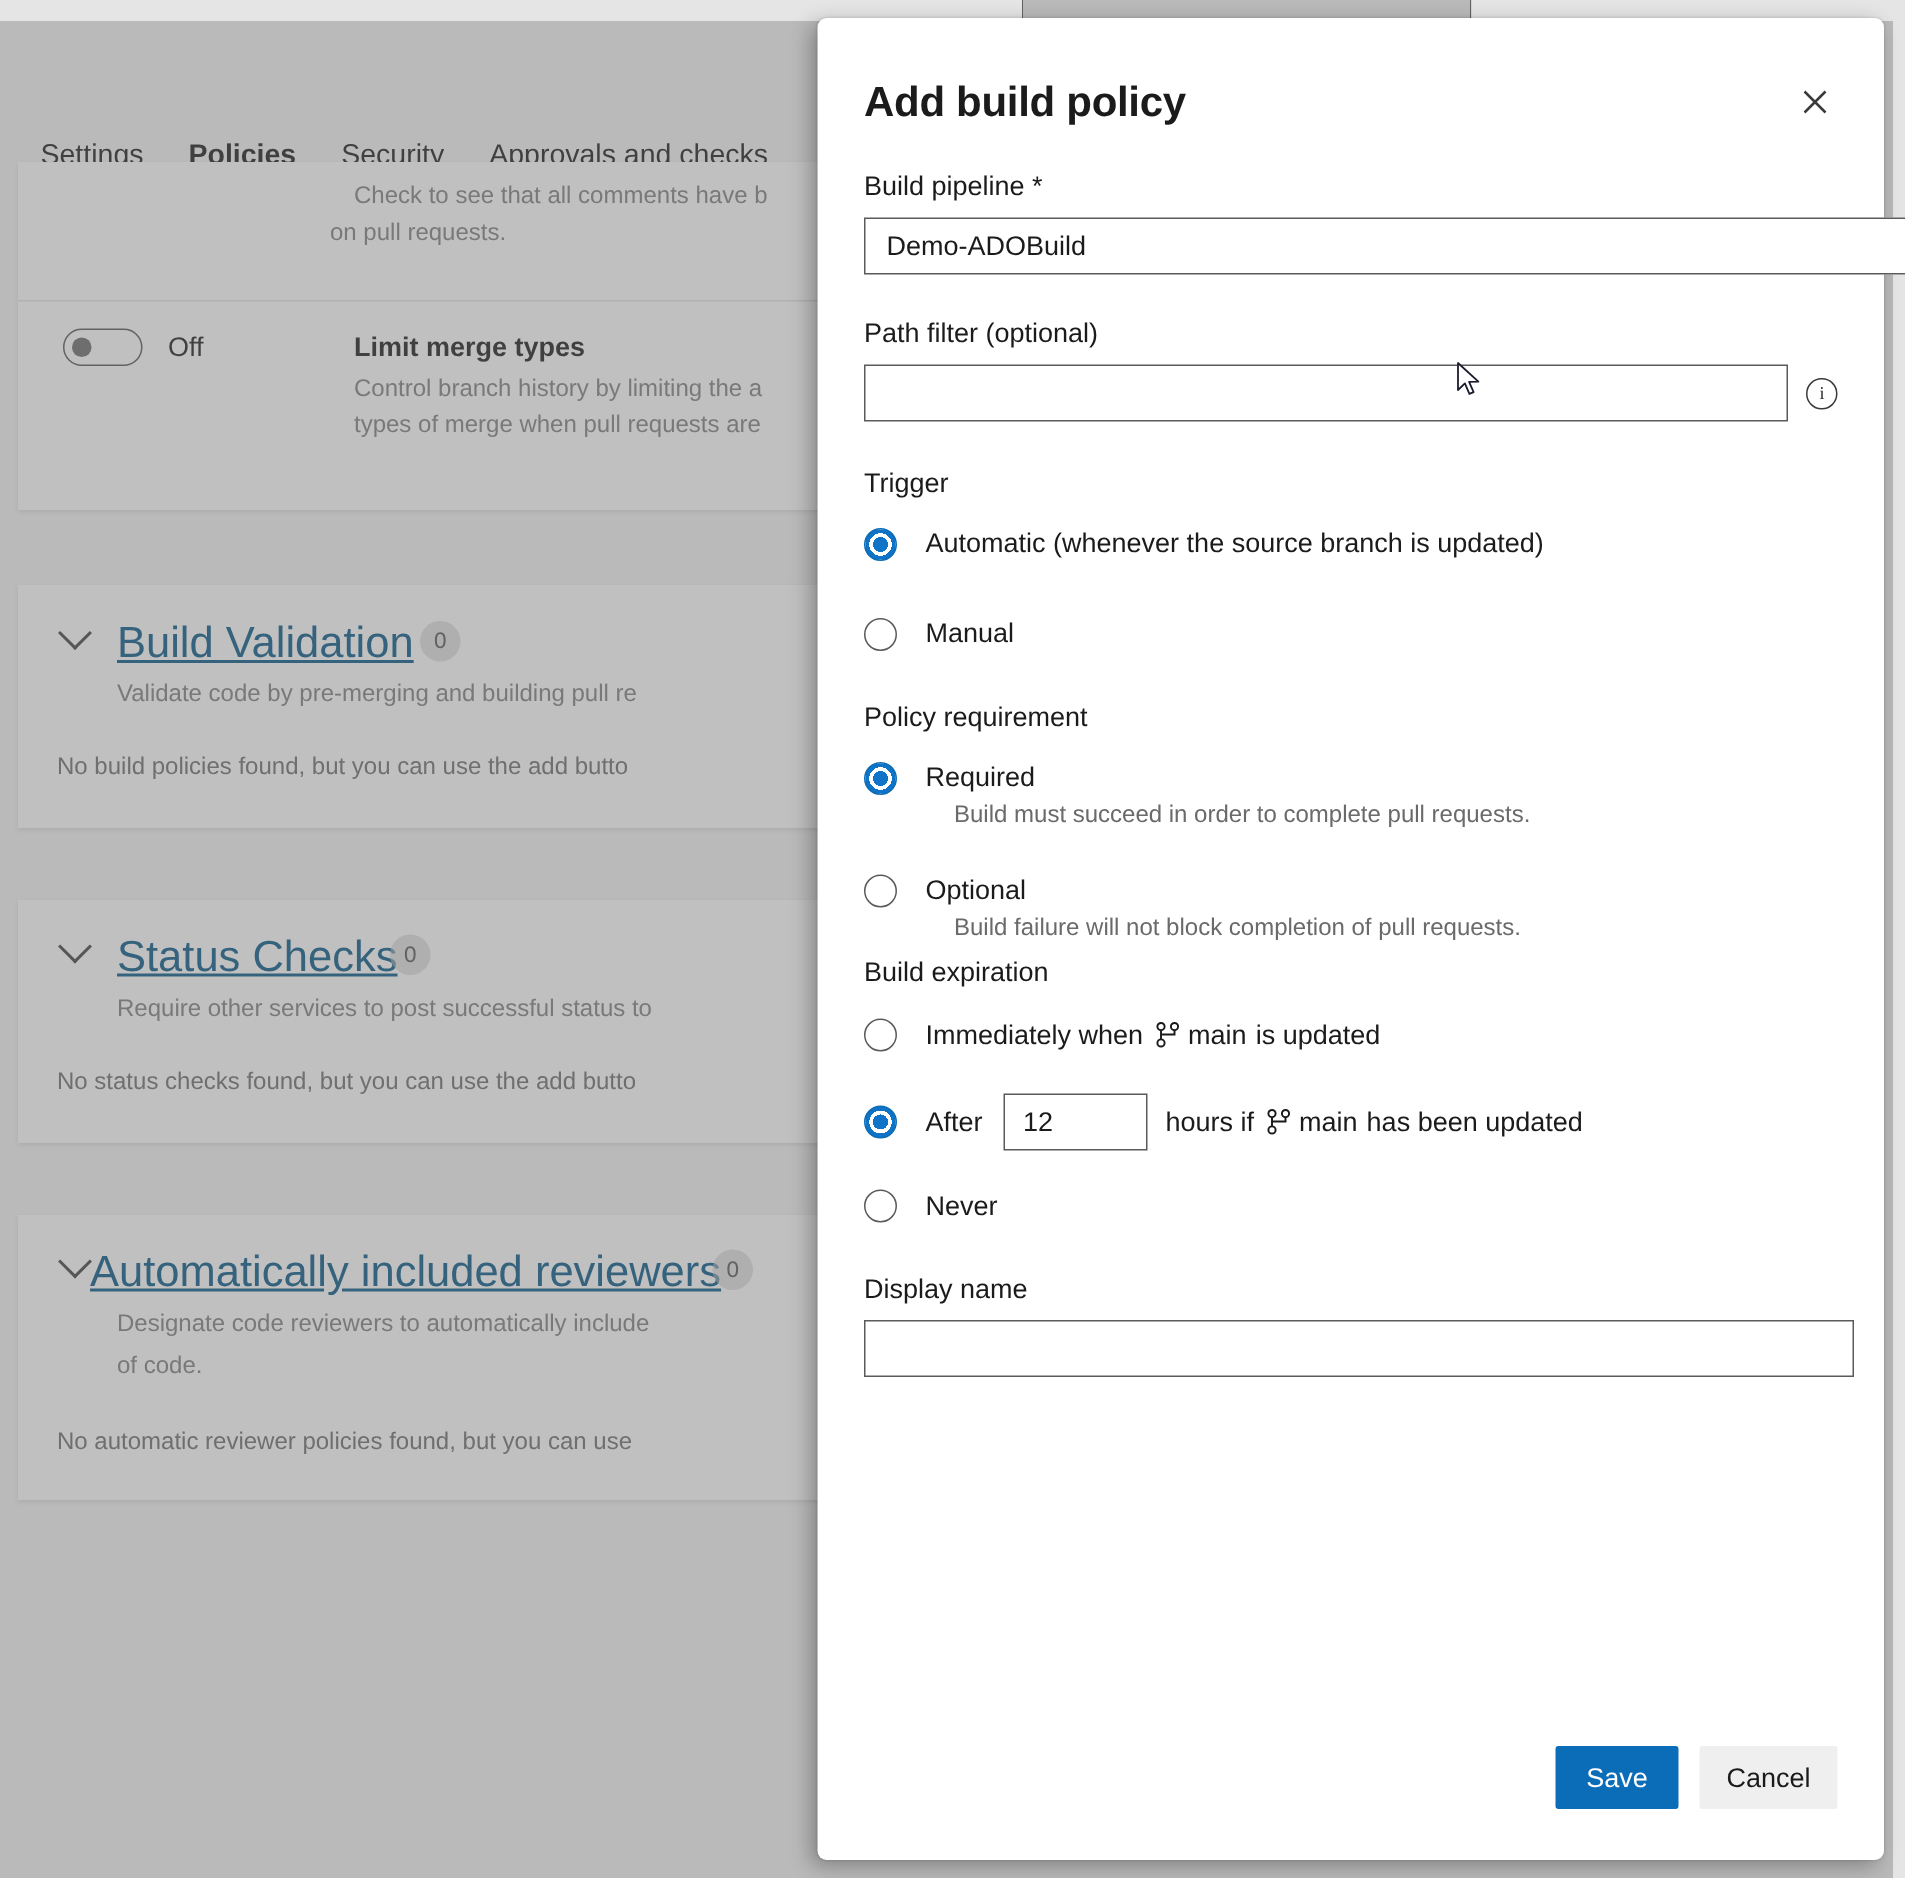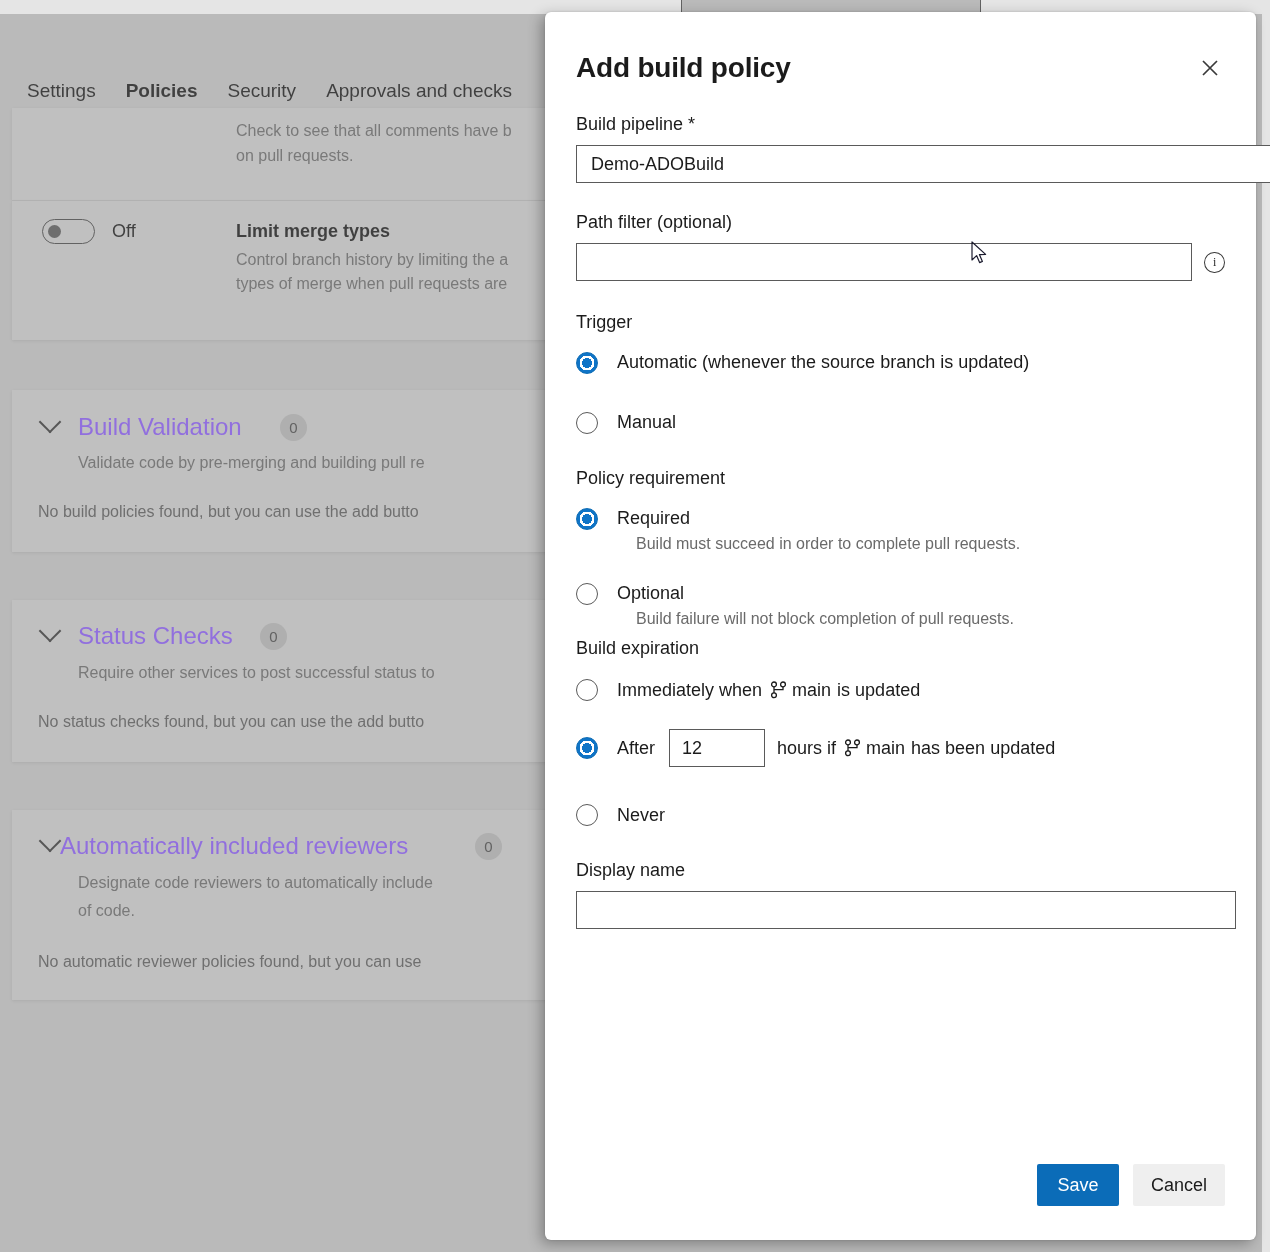--- a/index.html
+++ b/index.html
@@ -39,21 +39,21 @@
     background: #c4c4c4;
     box-sizing: border-box;
   }
 
   
   .tabs {
     position: absolute;
     left: 0; top: 80px;
     width: 560px; height: 48px;
     display: flex;
-    align-items: flex-start;
+    align-items: center;
     gap: 0px;
     padding-left: 12px;
     box-sizing: border-box;
   }
   .tab {
     font-size: 19px;
     color: #1b1b1b;
     padding: 0 15px;
     line-height: 22px;
     position: relative;
@@ -91,22 +91,23 @@
   .bg-desc {
     font-size: 16px;
     color: #6a6a6a;
     line-height: 25px;
   }
   .bg-muted {
     font-size: 16px;
     color: #5c5c5c;
   }
   .bg-h {
-    font-size: 24px;
-    color: #8b5cf6;
+    font-size: 29px;
+    color: #0c4a6e;
+    text-decoration: underline;
   }
   .toggle-pill {
     position: absolute;
     width: 53px; height: 25px;
     border: 1.5px solid #4a4a4a;
     border-radius: 14px;
     box-sizing: border-box;
   }
   .toggle-knob {
     position: absolute;
@@ -346,21 +347,21 @@
 
   <div class="tabs">
     <div class="tab">Settings</div>
     <div class="tab active">Policies</div>
     <div class="tab">Security</div>
     <div class="tab">Approvals and checks</div>
   </div>
 
   <div class="bg-card" style="left:12px; top:108px; width:548px; height:92px;"></div>
   <div class="bg-desc" style="position:absolute; left:236px; top:118px; width:330px; overflow:hidden; white-space:nowrap;">Check to see that all comments have b</div>
-  <div class="bg-desc" style="position:absolute; left:236px; top:143px;">on pull requests.</div>
+  <div class="bg-desc" style="position:absolute; left:220px; top:143px;">on pull requests.</div>
   <div class="bg-sep" style="left:12px; top:200px; width:548px;"></div>
 
   <div class="bg-card" style="left:12px; top:201px; width:548px; height:139px;"></div>
   <div class="toggle-pill" style="left:42px; top:219px;">
     <div class="toggle-knob"></div>
   </div>
   <div style="position:absolute; left:112px; top:221px; font-size:18px; color:#1b1b1b;">Off</div>
   <div class="bg-strong" style="position:absolute; left:236px; top:221px;">Limit merge types</div>
   <div class="bg-desc" style="position:absolute; left:236px; top:271px; width:325px; overflow:hidden; white-space:nowrap;">types of merge when pull requests are</div>
   <div class="bg-desc" style="position:absolute; left:236px; top:247px; width:325px; overflow:hidden; white-space:nowrap;">Control branch history by limiting the a</div>
@@ -477,21 +478,21 @@
           <circle cx="4" cy="14.3" r="2.4" fill="none" stroke="#1b1b1b" stroke-width="1.3"></circle>
           <path d="M4 5.9 L4 11.9" stroke="#1b1b1b" stroke-width="1.3" fill="none"></path>
           <path d="M13 5.9 L13 8.6 L4 8.6" stroke="#1b1b1b" stroke-width="1.3" fill="none"></path>
         </svg>
       </span>
       <span style="font-size:18px; color:#1b1b1b; margin-left:5px;">main</span>
       <span style="font-size:18px; color:#1b1b1b; margin-left:6px;">has been updated</span>
     </div>
 
     
-    <div class="radio-row" style="margin-top:36px; align-items:center;">
+    <div class="radio-row" style="margin-top:25px; align-items:center;">
       <span class="radio" style="margin-top:0;"></span>
       <span class="radio-text">Never</span>
     </div>
 
     
     <div class="field-label" style="margin-top:33px;">Display name</div>
     <input class="text-input wide" type="text" value="" placeholder="" style="">
 
   </div>
 

